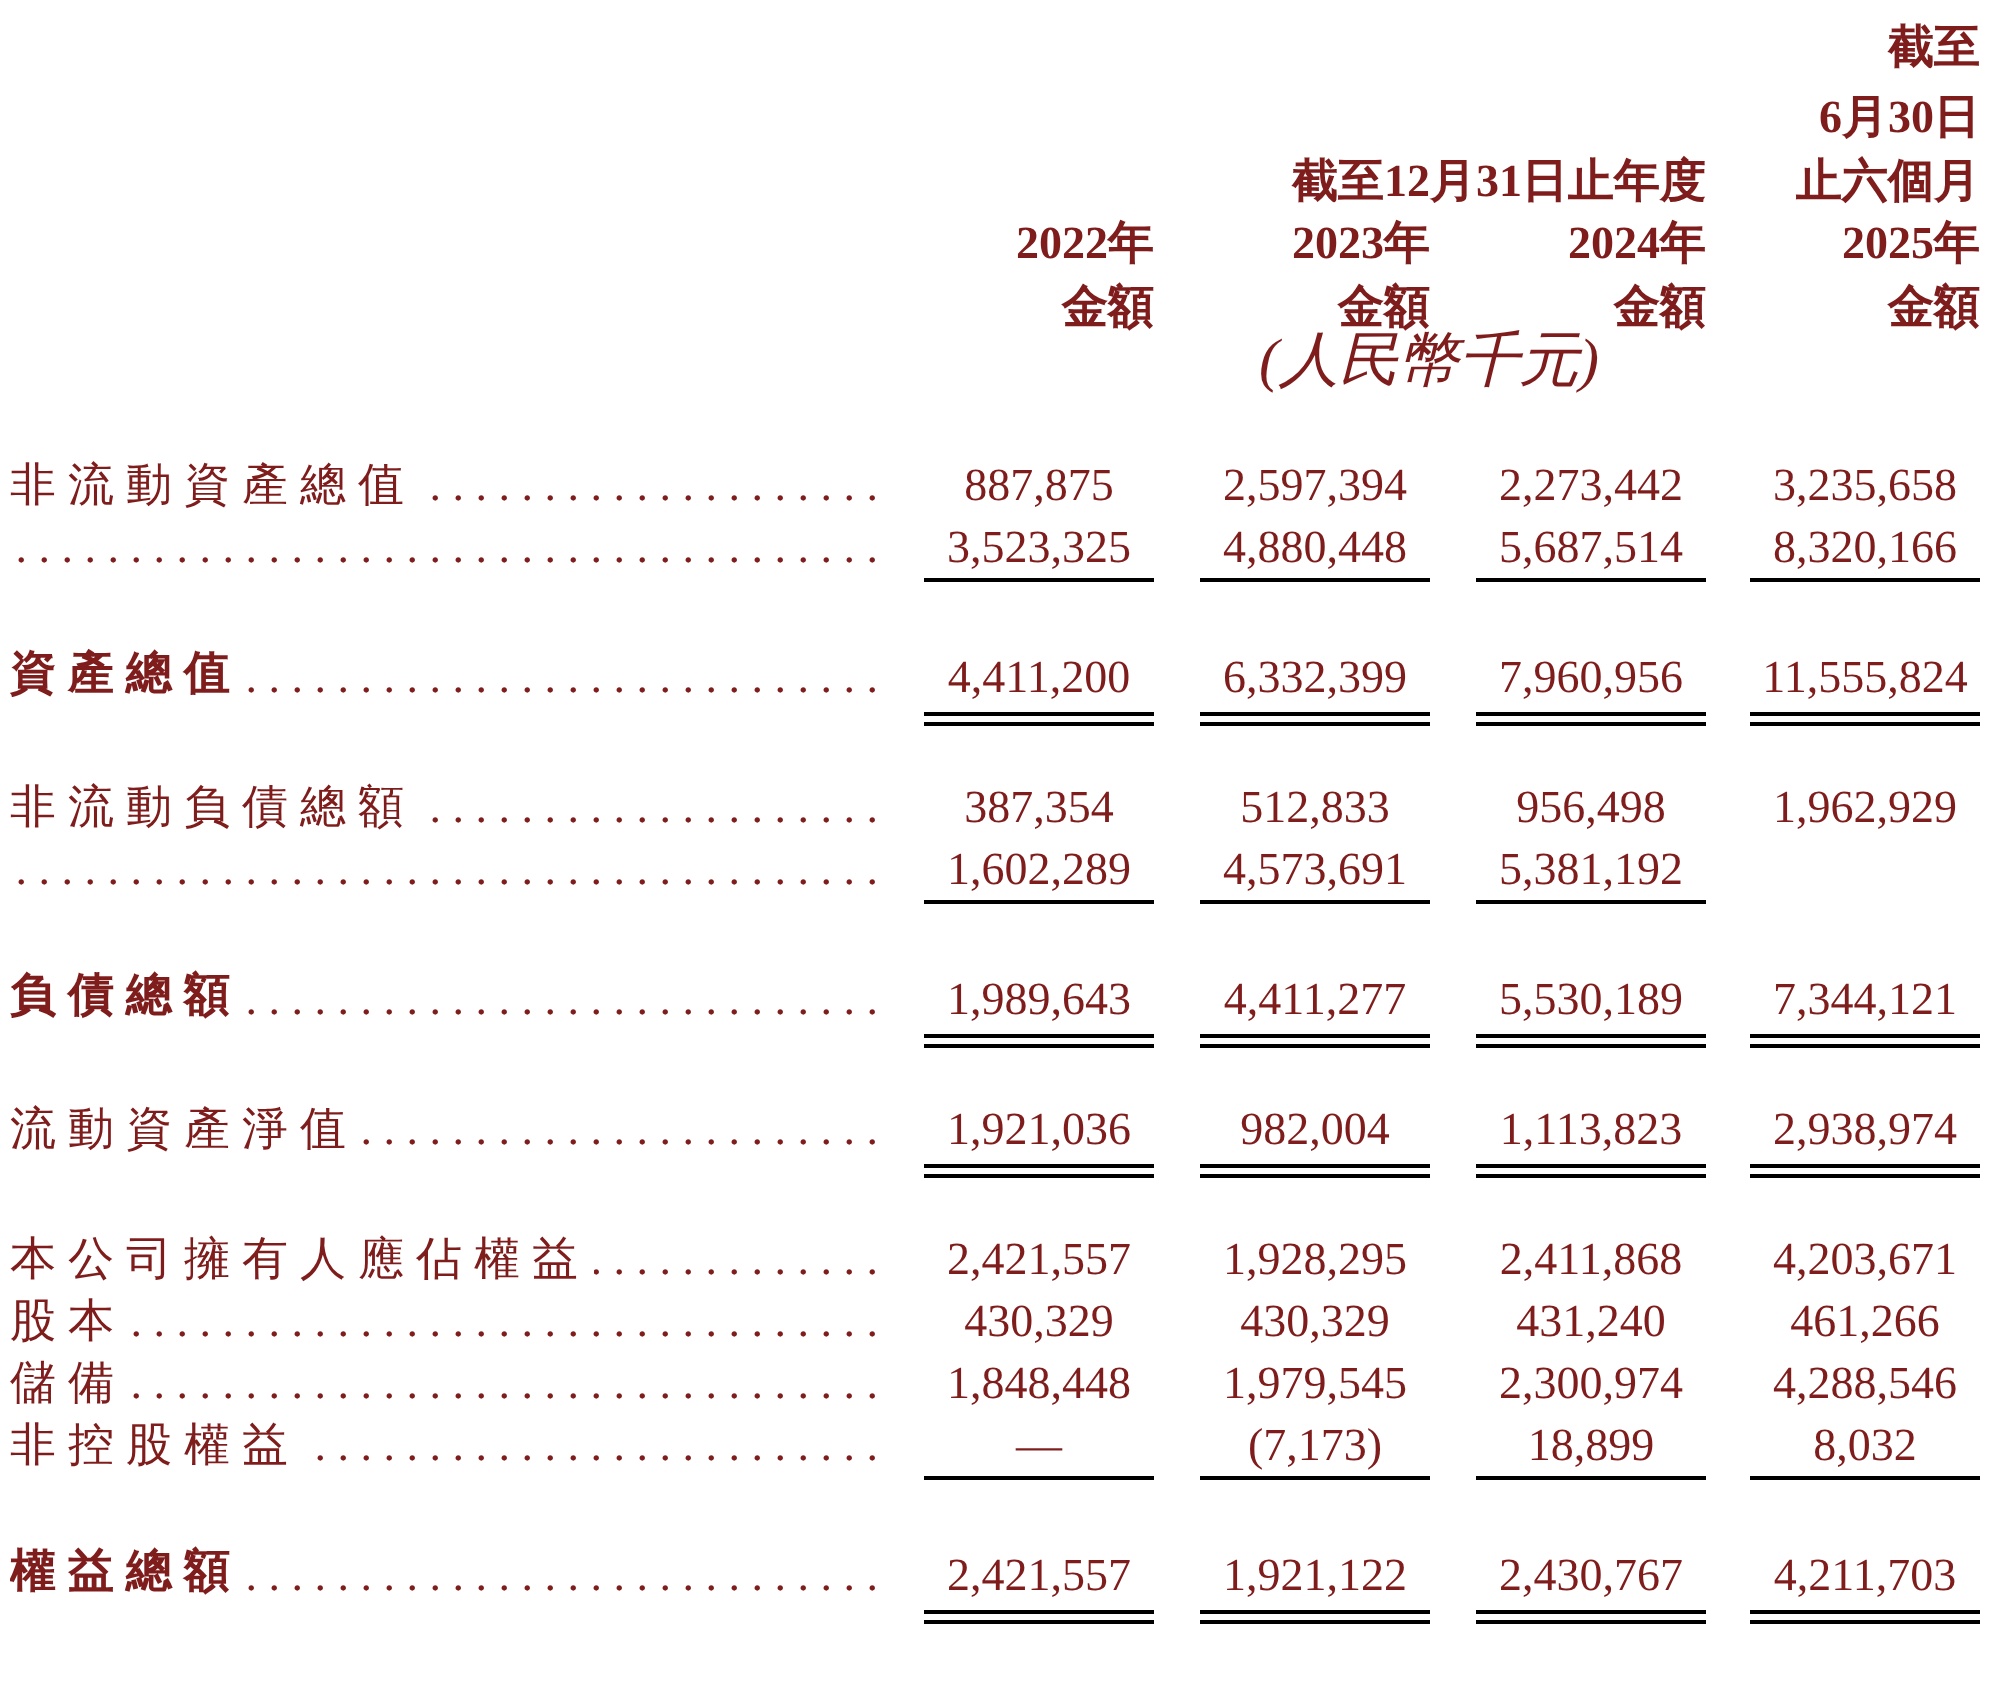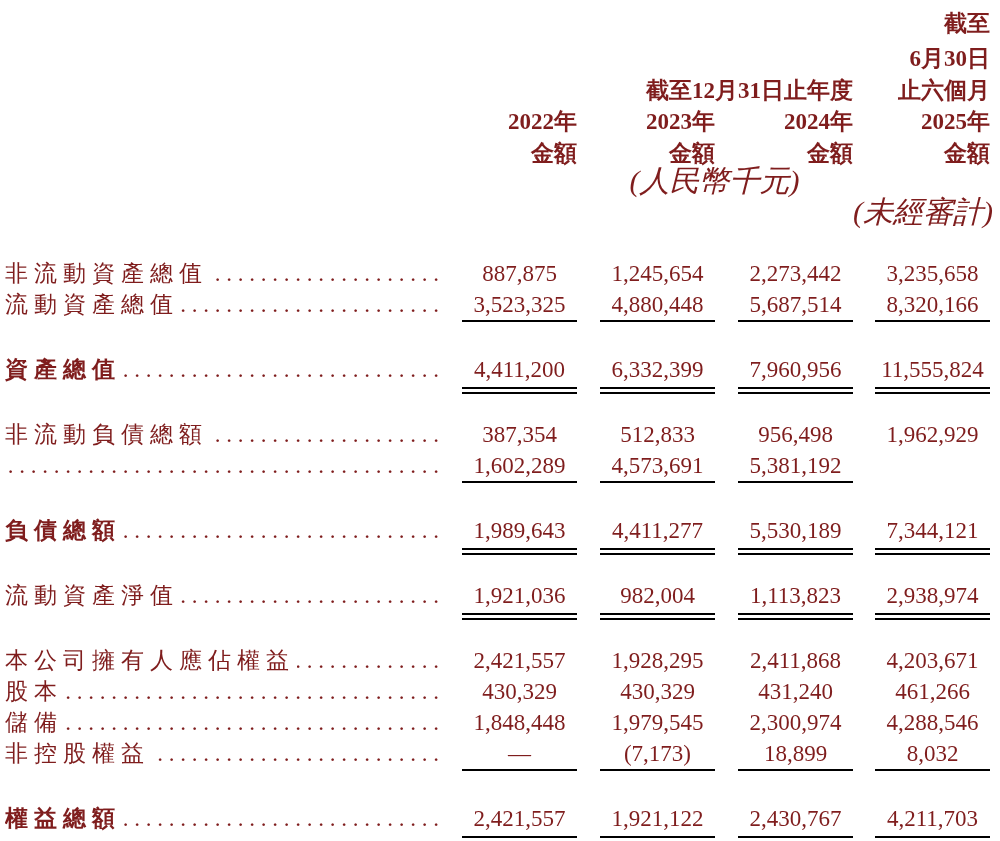--- a/index.html
+++ b/index.html
@@ -35,21 +35,21 @@
   .c5 { grid-column: 5; }
   .span-annual { grid-column: 2 / 5; text-align: right; }
   .span-all    { grid-column: 2 / 6; text-align: center !important; }
   .note { font-weight: normal; font-style: italic; font-size: 30px; }
   
   #table-body { margin-top: 31px; }
   .section + .section { margin-top: 34px; }
   .row { line-height: 31px; }
   .label-cell { display: flex; overflow: hidden; }
   .label { white-space: nowrap; letter-spacing: 6px; }
-  .row.bold .label { font-weight: bold; }
+  .row.bold .label { font-weight: bold; font-family: Liberation Mono, monospace; }
   .leader {
     flex: 1;
     display: flex;
     justify-content: flex-end;
     overflow: hidden;
     margin-left: 2px;
   }
   .leader span { white-space: nowrap; }
   .num { text-align: right; white-space: nowrap; }
   .val {
@@ -100,42 +100,38 @@
     </div>
     <div class="grid hrow h5">
       <div class="cell c2">金額</div>
       <div class="cell c3">金額</div>
       <div class="cell c4">金額</div>
       <div class="cell c5">金額</div>
     </div>
     <div class="grid hrow h6">
       <div class="cell span-all note">(人民幣千元)</div>
     </div>
-    <div class="grid hrow h7">
-      <div class="cell c5 note">(未經審計)</div>
-    </div>
   </div>
 
   <div id="table-body">
       <div class="section">
         <div class="grid row">
           <div class="label-cell">
             <span class="label">非流動資產總值</span>
             <span class="leader">
               <span>. . . . . . . . . . . . . . . . . . . . . . . . . . . . . . . . . . . . . . . . . . . .</span>
             </span>
           </div>
           <div class="num"><span class="val">887,875</span></div>
-          <div class="num"><span class="val">1,245,654</span></div>
+          <div class="num"><span class="val">2,597,394</span></div>
           <div class="num"><span class="val">2,273,442</span></div>
           <div class="num"><span class="val">3,235,658</span></div>
         </div>
         <div class="grid row">
           <div class="label-cell">
-            <span class="label">流動資產總值</span>
             <span class="leader">
               <span>. . . . . . . . . . . . . . . . . . . . . . . . . . . . . . . . . . . . . . . . . . . .</span>
             </span>
           </div>
           <div class="num"><span class="val u-single">3,523,325</span></div>
           <div class="num"><span class="val u-single">4,880,448</span></div>
           <div class="num"><span class="val u-single">5,687,514</span></div>
           <div class="num"><span class="val u-single">8,320,166</span></div>
         </div>
       </div>

